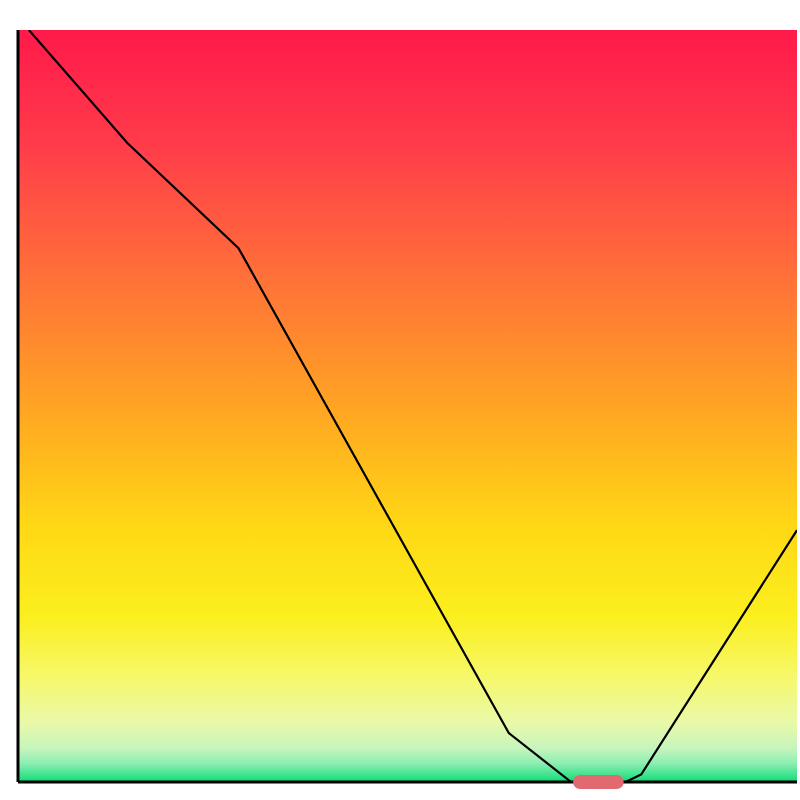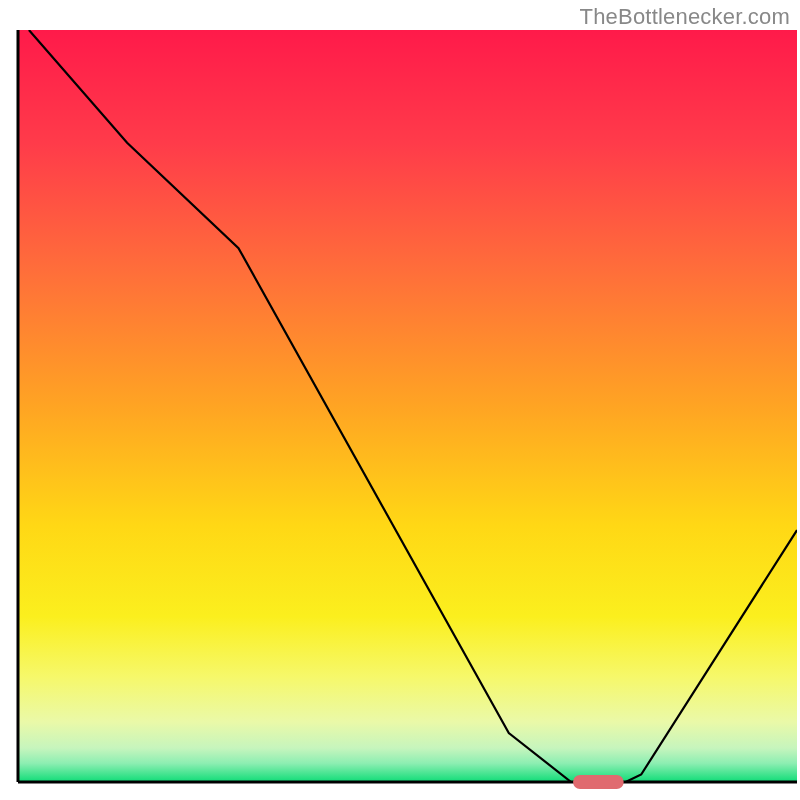--- a/index.html
+++ b/index.html
@@ -63,14 +63,13 @@
     <rect id="bg-rect" fill="url(#bg-grad)" x="18" y="30" width="779" height="752"></rect>
 
     <line id="axis-left" stroke-width="3" x1="18" y1="30" x2="18" y2="782" stroke="#000000"></line>
     <line id="axis-bottom" stroke-width="3" x1="18" y1="782" x2="797" y2="782" stroke="#000000"></line>
 
     <path id="curve" fill="none" stroke-width="2.2" clip-path="url(#plot-clip)" d="M28.9 30.0 L127.1 142.8 L238.5 248.1 L508.8 733.1 L571.1 782.0 L625.6 782.0 L641.2 774.5 L797.0 530.1 " stroke="#000000"></path>
 
     <rect id="marker" rx="7" ry="7" x="573.0375" y="775" width="50.635000000000005" height="14" fill="#e06a6f"></rect>
   </svg>
 
-  <div class="attribution">TheBottlenecker.com</div>
 </div>
 
 </body></html>

